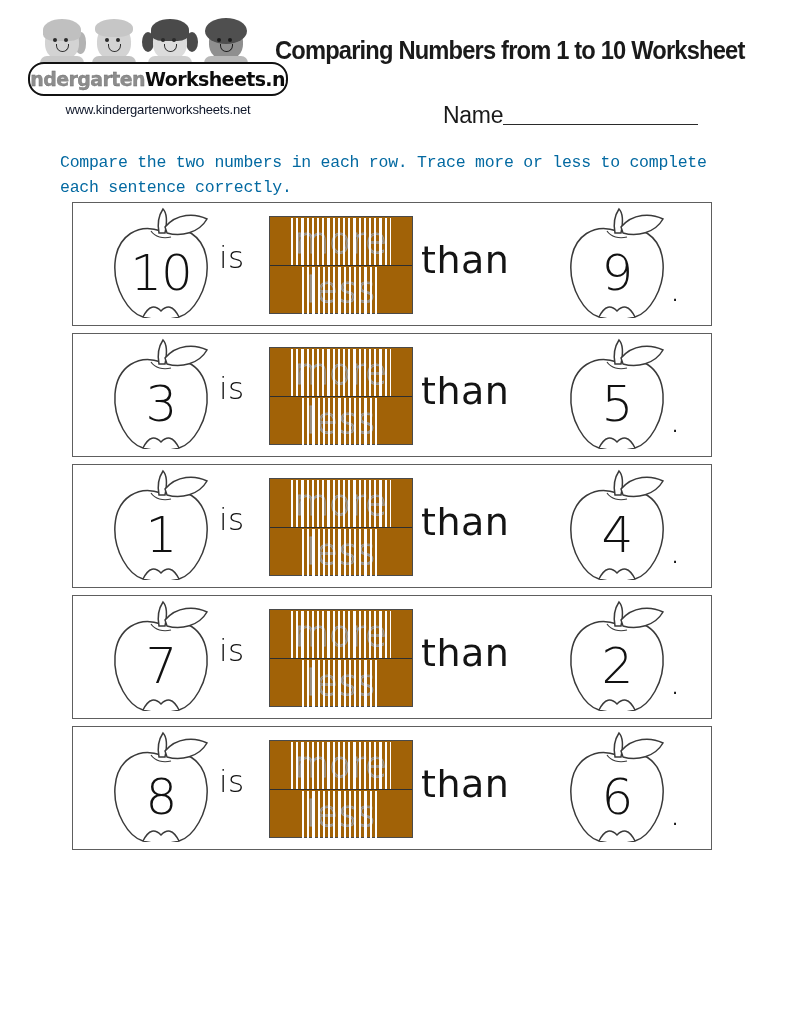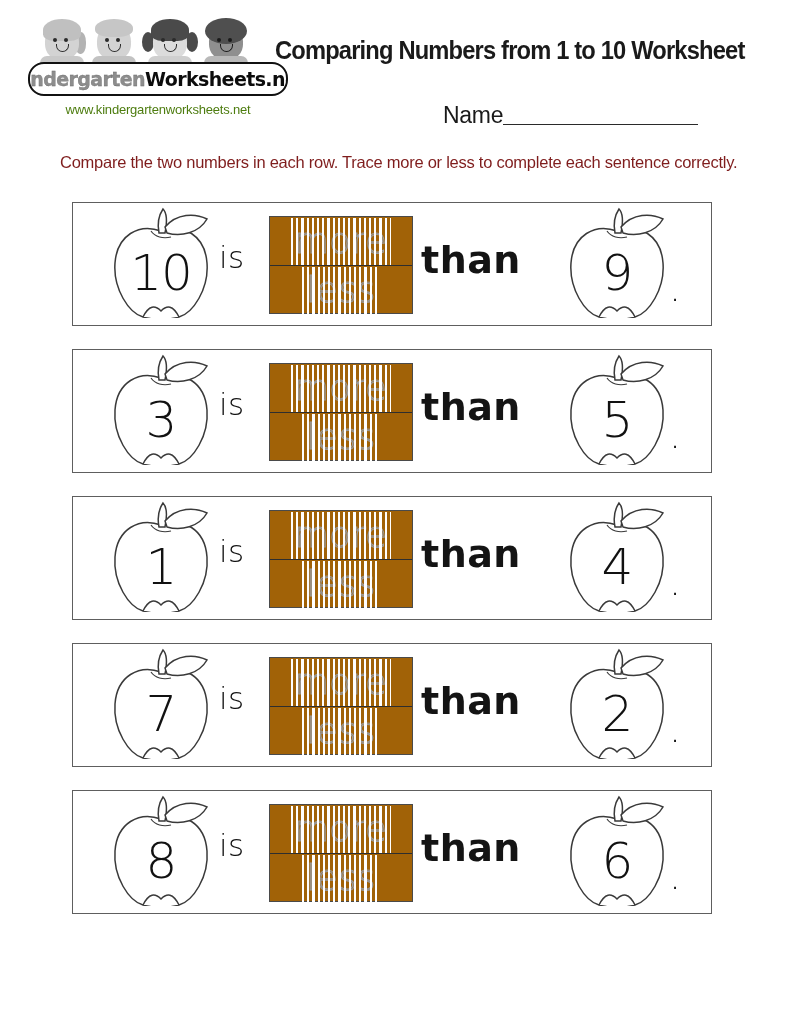--- a/index.html
+++ b/index.html
@@ -130,21 +130,21 @@
     font-weight: bold;
     color: #0c0c0c;
     letter-spacing: -0.6px;
   }
   #logo-url {
     margin-top: 6px;
     text-align: center;
     width: 260px;
     font-family: "Liberation Sans", sans-serif;
     font-size: 13px;
-    color: #4d7c0f;
+    color: #0f172a;
     letter-spacing: -0.2px;
   }
 
   #title {
     position: absolute;
     left: 275px; top: 36px;
     width: 500px;
     font-family: "Liberation Sans", sans-serif;
     font-size: 25.5px;
     font-weight: bold;
@@ -174,40 +174,40 @@
     height: 0;
     border-bottom: 1.6px solid #2a2a2a;
     margin-bottom: 2px;
   }
 
   
   #instructions {
     position: absolute;
     left: 60px; top: 150px;
     width: 682px;
-    font-family: Liberation Sans, sans-serif;
+    font-family: Liberation Mono, monospace;
     font-size: 16.5px;
     line-height: 25px;
-    color: #7f1d1d;
+    color: #0369a1;
     letter-spacing: -0.25px;
   }
 
   
   #rows {
     position: absolute;
     left: 72px; top: 202px;
     width: 640px;
   }
   .problem-row {
     position: relative;
     width: 640px;
     height: 124px;
     border: 1.6px solid #5e5e5e;
     box-sizing: border-box;
-    margin-bottom: 23px;
+    margin-bottom: 7px;
     background: #fff;
   }
 
   .apple {
     position: absolute;
     top: 4px;
     width: 124px;
     height: 116px;
   }
   .apple.left  { left: 26px; }
@@ -277,21 +277,21 @@
         #ffffff 0px, #ffffff 2.2px,
         rgba(255,255,255,0) 2.2px, rgba(255,255,255,0) 5.2px);
     pointer-events: none;
   }
 
   .word-than {
     position: absolute;
     left: 348px; top: 35px;
     font-family: "DejaVu Sans", sans-serif;
     font-size: 38px;
-    font-weight: 700;
+    font-weight: 400;
     color: #141414;
     letter-spacing: 0.5px;
   }
 
   .period {
     position: absolute;
     left: 596px; top: 66px;
     font-family: "DejaVu Sans", sans-serif;
     font-size: 38px;
     font-weight: 300;

